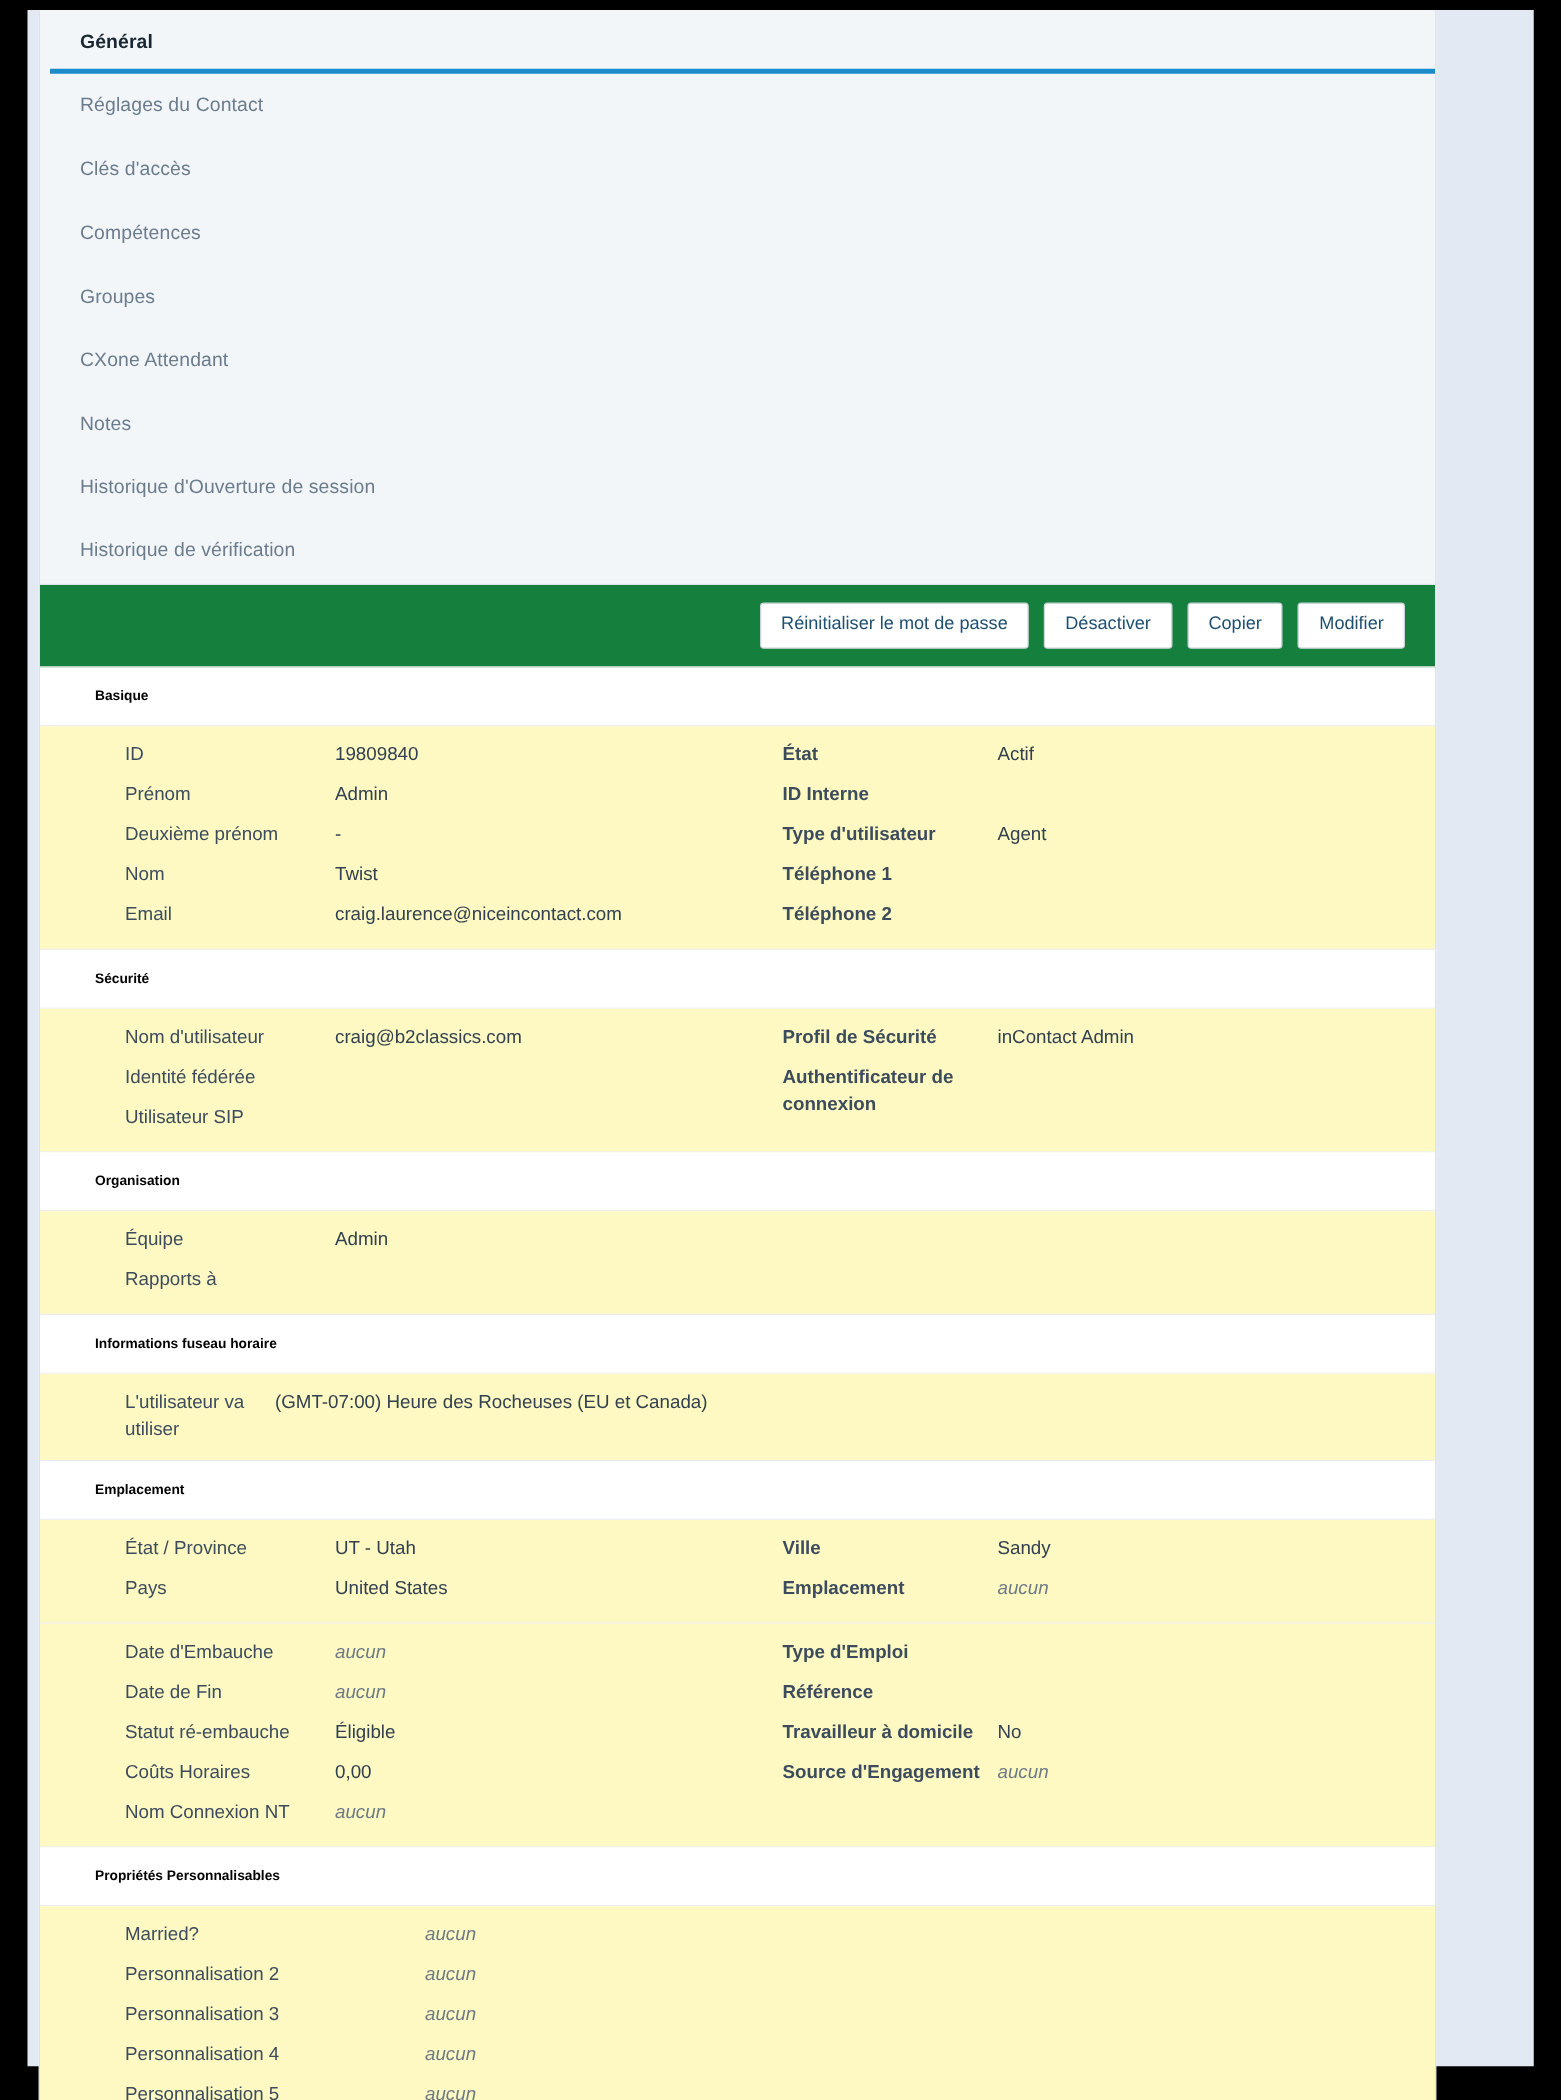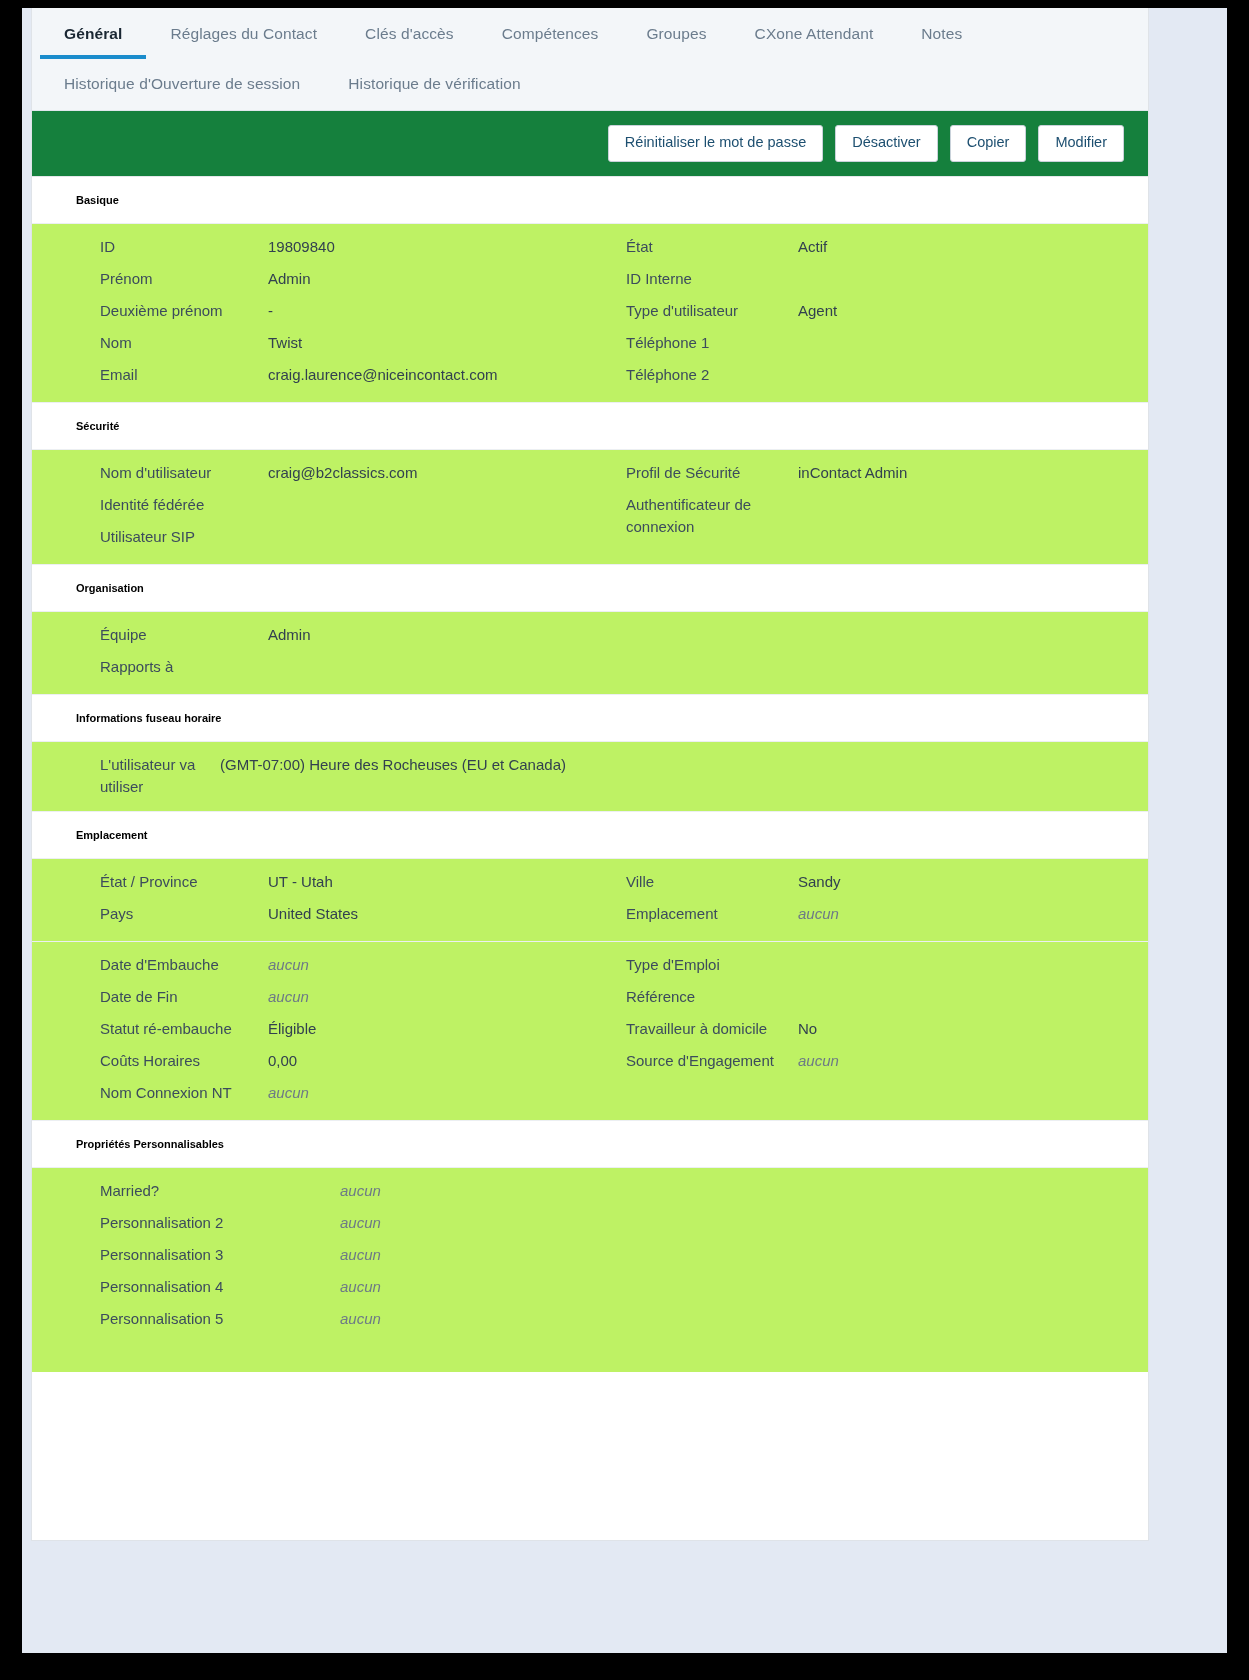--- a/index.html
+++ b/index.html
@@ -39,20 +39,21 @@
   
   .tabs-wrap {
     background: #f3f6f9;
     border-bottom: 1px solid #e1e6ec;
     padding: 0 0 0 0;
   }
   .tab-row {
     display: flex;
     align-items: stretch;
     padding-left: 8px;
+    flex-direction: column;
   }
   .tab {
     position: relative;
     padding: 17px 24px 16px 24px;
     font-size: 15.5px;
     color: #6b7c8d;
     letter-spacing: .1px;
     cursor: pointer;
     white-space: nowrap;
   }
@@ -97,21 +98,21 @@
     font-weight: 700;
     color: #000000;
     padding: 17px 0 17px 44px;
     border-bottom: 1px solid #eceff2;
     background: #ffffff;
   }
   .section-body {
     display: flex;
     padding: 12px 0 14px 0;
     border-bottom: 1px solid #eceff2;
-    background: #bef264;
+    background: #fef9c3;
   }
   .section-body.last { border-bottom: none; padding-bottom: 40px; }
 
   .col {
     width: 50%;
     padding-left: 68px;
     padding-right: 10px;
   }
   .col.right { padding-left: 36px; }
 
@@ -123,21 +124,21 @@
   }
   .field:last-child { margin-bottom: 0; }
   .f-label {
     font-size: 15px;
     color: #3c4c5c;
     line-height: 1.45;
     width: 168px;
     flex: 0 0 168px;
     padding-right: 8px;
   }
-  .col.right .f-label { width: 172px; flex: 0 0 172px; }
+  .col.right .f-label { width: 172px; flex: 0 0 172px; font-weight: bold; }
   .f-value {
     font-size: 15px;
     color: #32414f;
     line-height: 1.45;
     flex: 1 1 auto;
   }
   .f-value.none {
     font-style: italic;
     color: #6d7a86;
   }

